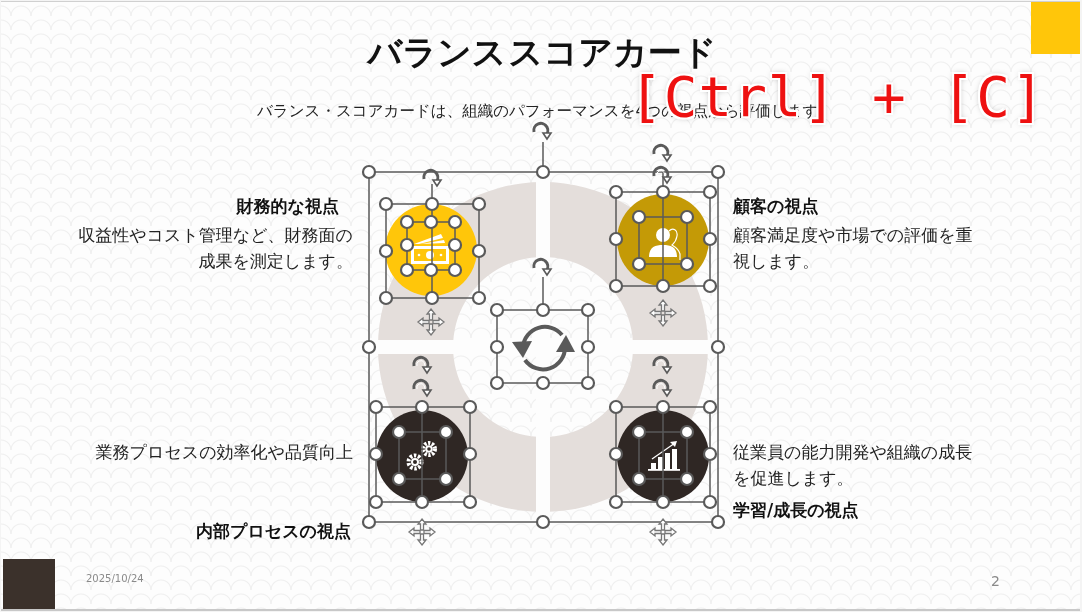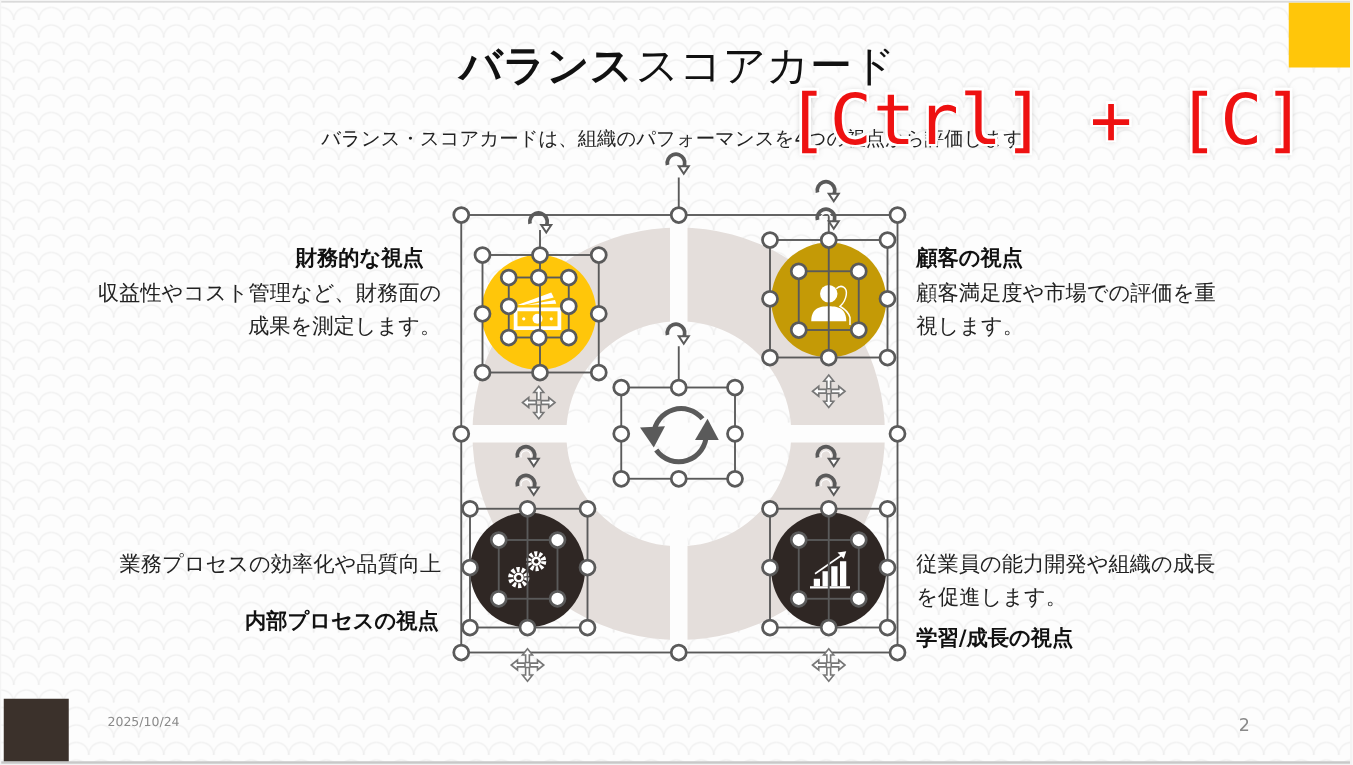--- a/index.html
+++ b/index.html
@@ -16,21 +16,21 @@
       radial-gradient(circle at 20px 100%, transparent 9px, #eeeeee 10px, transparent 11px);
     background-size: 20px 14px;
     border-bottom: 2px solid #c8c8c8;
     border-top: 1px solid #d0d0d0;
     overflow: hidden;
   }
   .accent-square { position: absolute; left: 1030px; top: 0; width: 52px; height: 52px; background: #ffc60a; }
   .footer-square { position: absolute; left: 2px; top: 557px; width: 52px; height: 52px; background: #3b312b; }
   .title { position: absolute; left: 0; width: 1082px; top: 28px; text-align: center; font-size: 34px; color: #111; letter-spacing: 0; }
   .title .bold { font-weight: bold; }
-  .title .light { font-weight: normal; margin-left: 2px; }
+  .title .light { font-weight: bold; margin-left: 2px; }
   .subtitle { position: absolute; left: 256px; top: 99px; font-size: 15.5px; color: #222; white-space: nowrap; }
   .shortcut {
     position: absolute; left: 628px; top: 60px; font-family: "DejaVu Sans Mono", "Liberation Mono", monospace;
     font-size: 56px; color: #ee1111; white-space: pre; line-height: 70px;
     text-shadow: -2px -2px 0 #fff, 2px -2px 0 #fff, -2px 2px 0 #fff, 2px 2px 0 #fff, 0 0 6px rgba(0,0,0,0.35);
     letter-spacing: 1px;
     text-align: center;
   }
   .heading { position: absolute; font-size: 17px; font-weight: bold; color: #111; white-space: nowrap; }
   .desc { position: absolute; font-size: 17px; color: #222; line-height: 26px; }
@@ -241,21 +241,21 @@
 
   <div class="heading" style="left:732px; top:193px;">顧客の視点</div>
   <div class="desc" style="left:732px; top:220px; width:300px;">
     <div>顧客満足度や市場での評価を重</div>
     <div>視します。</div>
   </div>
 
   <div class="desc right-align" style="left:40px; top:437px; width:312px;">
     <div>業務プロセスの効率化や品質向上</div>
   </div>
-  <div class="heading right-align" style="left:120px; top:483px; width:230px;">内部プロセスの視点</div>
+  <div class="heading right-align" style="left:120px; top:518px; width:230px;">内部プロセスの視点</div>
 
   <div class="desc" style="left:732px; top:437px; width:300px;">
     <div>従業員の能力開発や組織の成長</div>
     <div>を促進します。</div>
   </div>
   <div class="heading" style="left:732px; top:497px;">学習/成長の視点</div>
 
   <div class="shortcut">[Ctrl] + [C]</div>
 
   <div class="date">2025/10/24</div>

